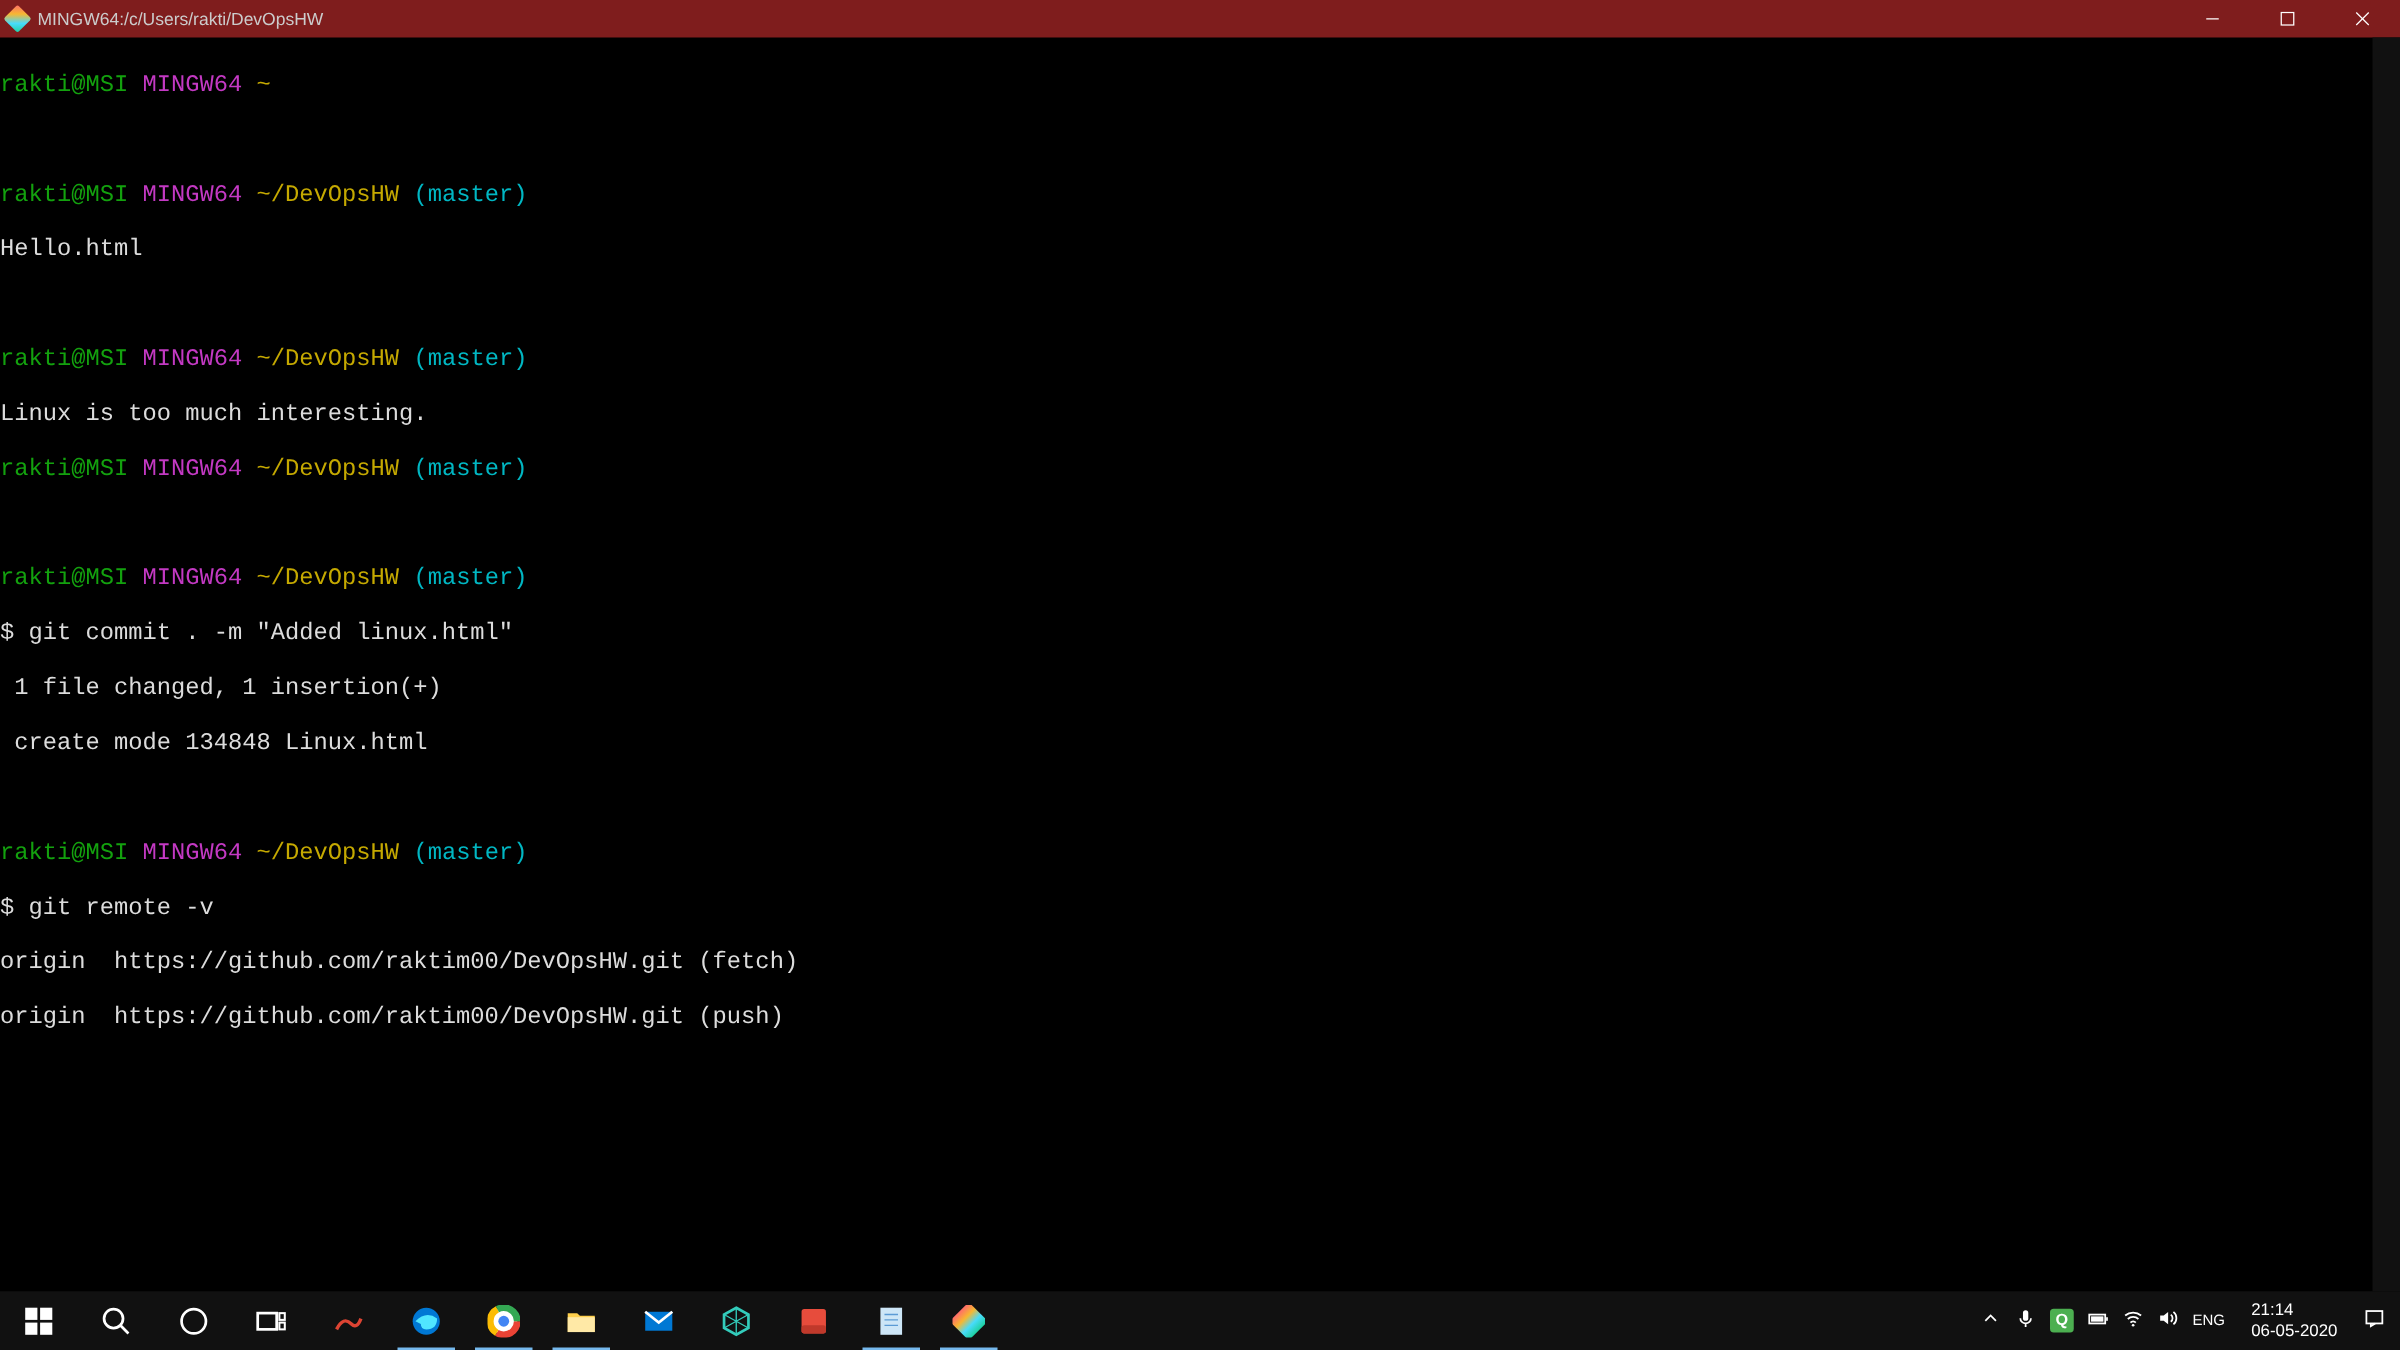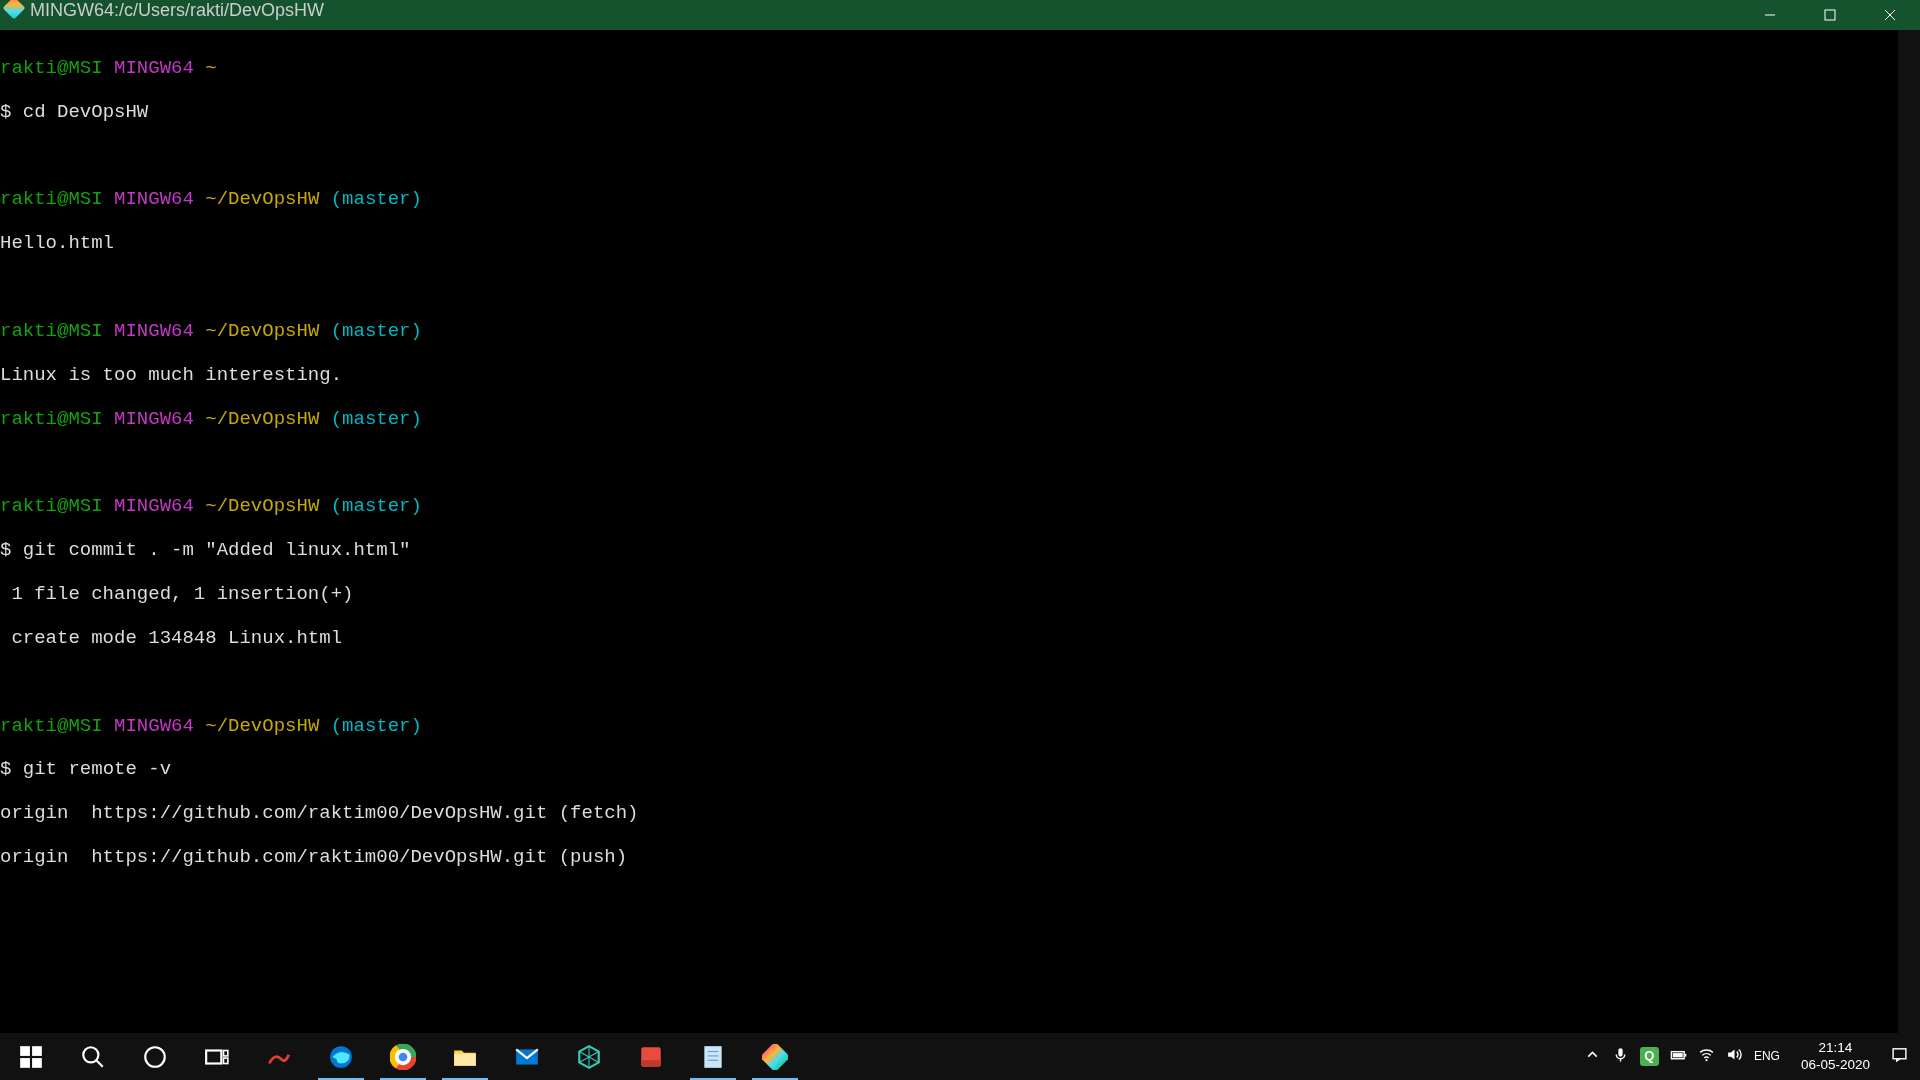--- a/index.html
+++ b/index.html
@@ -1,34 +1,34 @@
 <!DOCTYPE html>
 <html><head>
 <meta charset="utf-8">
 <style>
   html,body{margin:0;padding:0;width:1920px;height:1080px;overflow:hidden;background:#000;font-family:Consolas,"Courier New",monospace;font-size:19px;line-height:1.15}
-  .titlebar{height:30px;background:#14532d;display:flex;align-items:flex-start;color:#ccc;font-family:"Segoe UI",Tahoma,sans-serif;font-size:18px}
+  .titlebar{height:30px;background:#7f1d1d;display:flex;align-items:center;color:#ccc;font-family:"Segoe UI",Tahoma,sans-serif;font-size:14px}
   .titlebar .icon{width:16px;height:16px;margin:0 8px 0 6px;background:linear-gradient(135deg,#ff6b6b,#f7b731,#48dbfb,#1dd1a1);border-radius:2px;transform:rotate(45deg)}
   .winbtns{margin-left:auto;display:flex}
   .winbtn{width:60px;height:30px;display:flex;align-items:center;justify-content:center;color:#fff}
   .winbtn svg{width:12px;height:12px}
   .terminal{padding:6px 0 0 0;color:#dcdcdc;white-space:pre}
   .g{color:#13a10e}
   .m{color:#c339c3}
   .y{color:#c5a900}
   .c{color:#00b7c3}
   .w{color:#dcdcdc}
   .scrollbar{position:absolute;right:0;top:30px;width:22px;height:1003px;background:#111}
   .taskbar{position:absolute;bottom:0;left:0;width:100%;height:47px;background:#111;display:flex;align-items:center}
   .tb-item{width:62px;height:47px;display:flex;align-items:center;justify-content:center;position:relative}
   .tb-item.active::after{content:"";position:absolute;bottom:0;left:8px;right:8px;height:2px;background:#76b9ed}
   .tb-icon{width:26px;height:26px}
   .tray{margin-left:auto;display:flex;align-items:center;gap:11px;color:#fff;padding-right:12px;font-family:"Segoe UI",sans-serif;font-size:13.5px}
   .tray svg{width:17px;height:17px}
-  .clock{text-align:center;line-height:1.2;padding:0 10px}
+  .clock{text-align:left;line-height:1.2;padding:0 10px}
   .line{display:block;min-height:22px}
 </style>
 </head>
 <body>
 
 <div class="titlebar">
   <div class="icon"></div>
   <span>MINGW64:/c/Users/rakti/DevOpsHW</span>
   <div class="winbtns">
     <div class="winbtn">
@@ -45,21 +45,20 @@
         <svg viewBox="0 0 12 12">
           <line x1="1" y1="1" x2="11" y2="11" stroke="#fff" stroke-width="1"></line>
           <line x1="11" y1="1" x2="1" y2="11" stroke="#fff" stroke-width="1"></line>
         </svg>
       </div>
   </div>
 </div>
 
 <div class="terminal">
 <span class="line"><span class="g">rakti@MSI</span> <span class="m">MINGW64</span> <span class="y">~</span></span>
-<span class="line w"><span>$ </span><span>cd DevOpsHW</span></span>
 <span class="line"></span>
 <span class="line"><span class="g">rakti@MSI</span> <span class="m">MINGW64</span> <span class="y">~/DevOpsHW</span> <span class="c">(master)</span></span>
 <span class="line w">Hello.html</span>
 <span class="line"></span>
 <span class="line"><span class="g">rakti@MSI</span> <span class="m">MINGW64</span> <span class="y">~/DevOpsHW</span> <span class="c">(master)</span></span>
 <span class="line w">Linux is too much interesting.</span>
 <span class="line"><span class="g">rakti@MSI</span> <span class="m">MINGW64</span> <span class="y">~/DevOpsHW</span> <span class="c">(master)</span></span>
 <span class="line"></span>
 <span class="line"><span class="g">rakti@MSI</span> <span class="m">MINGW64</span> <span class="y">~/DevOpsHW</span> <span class="c">(master)</span></span>
 <span class="line w"><span>$ </span><span>git commit . -m "Added linux.html"</span></span>

